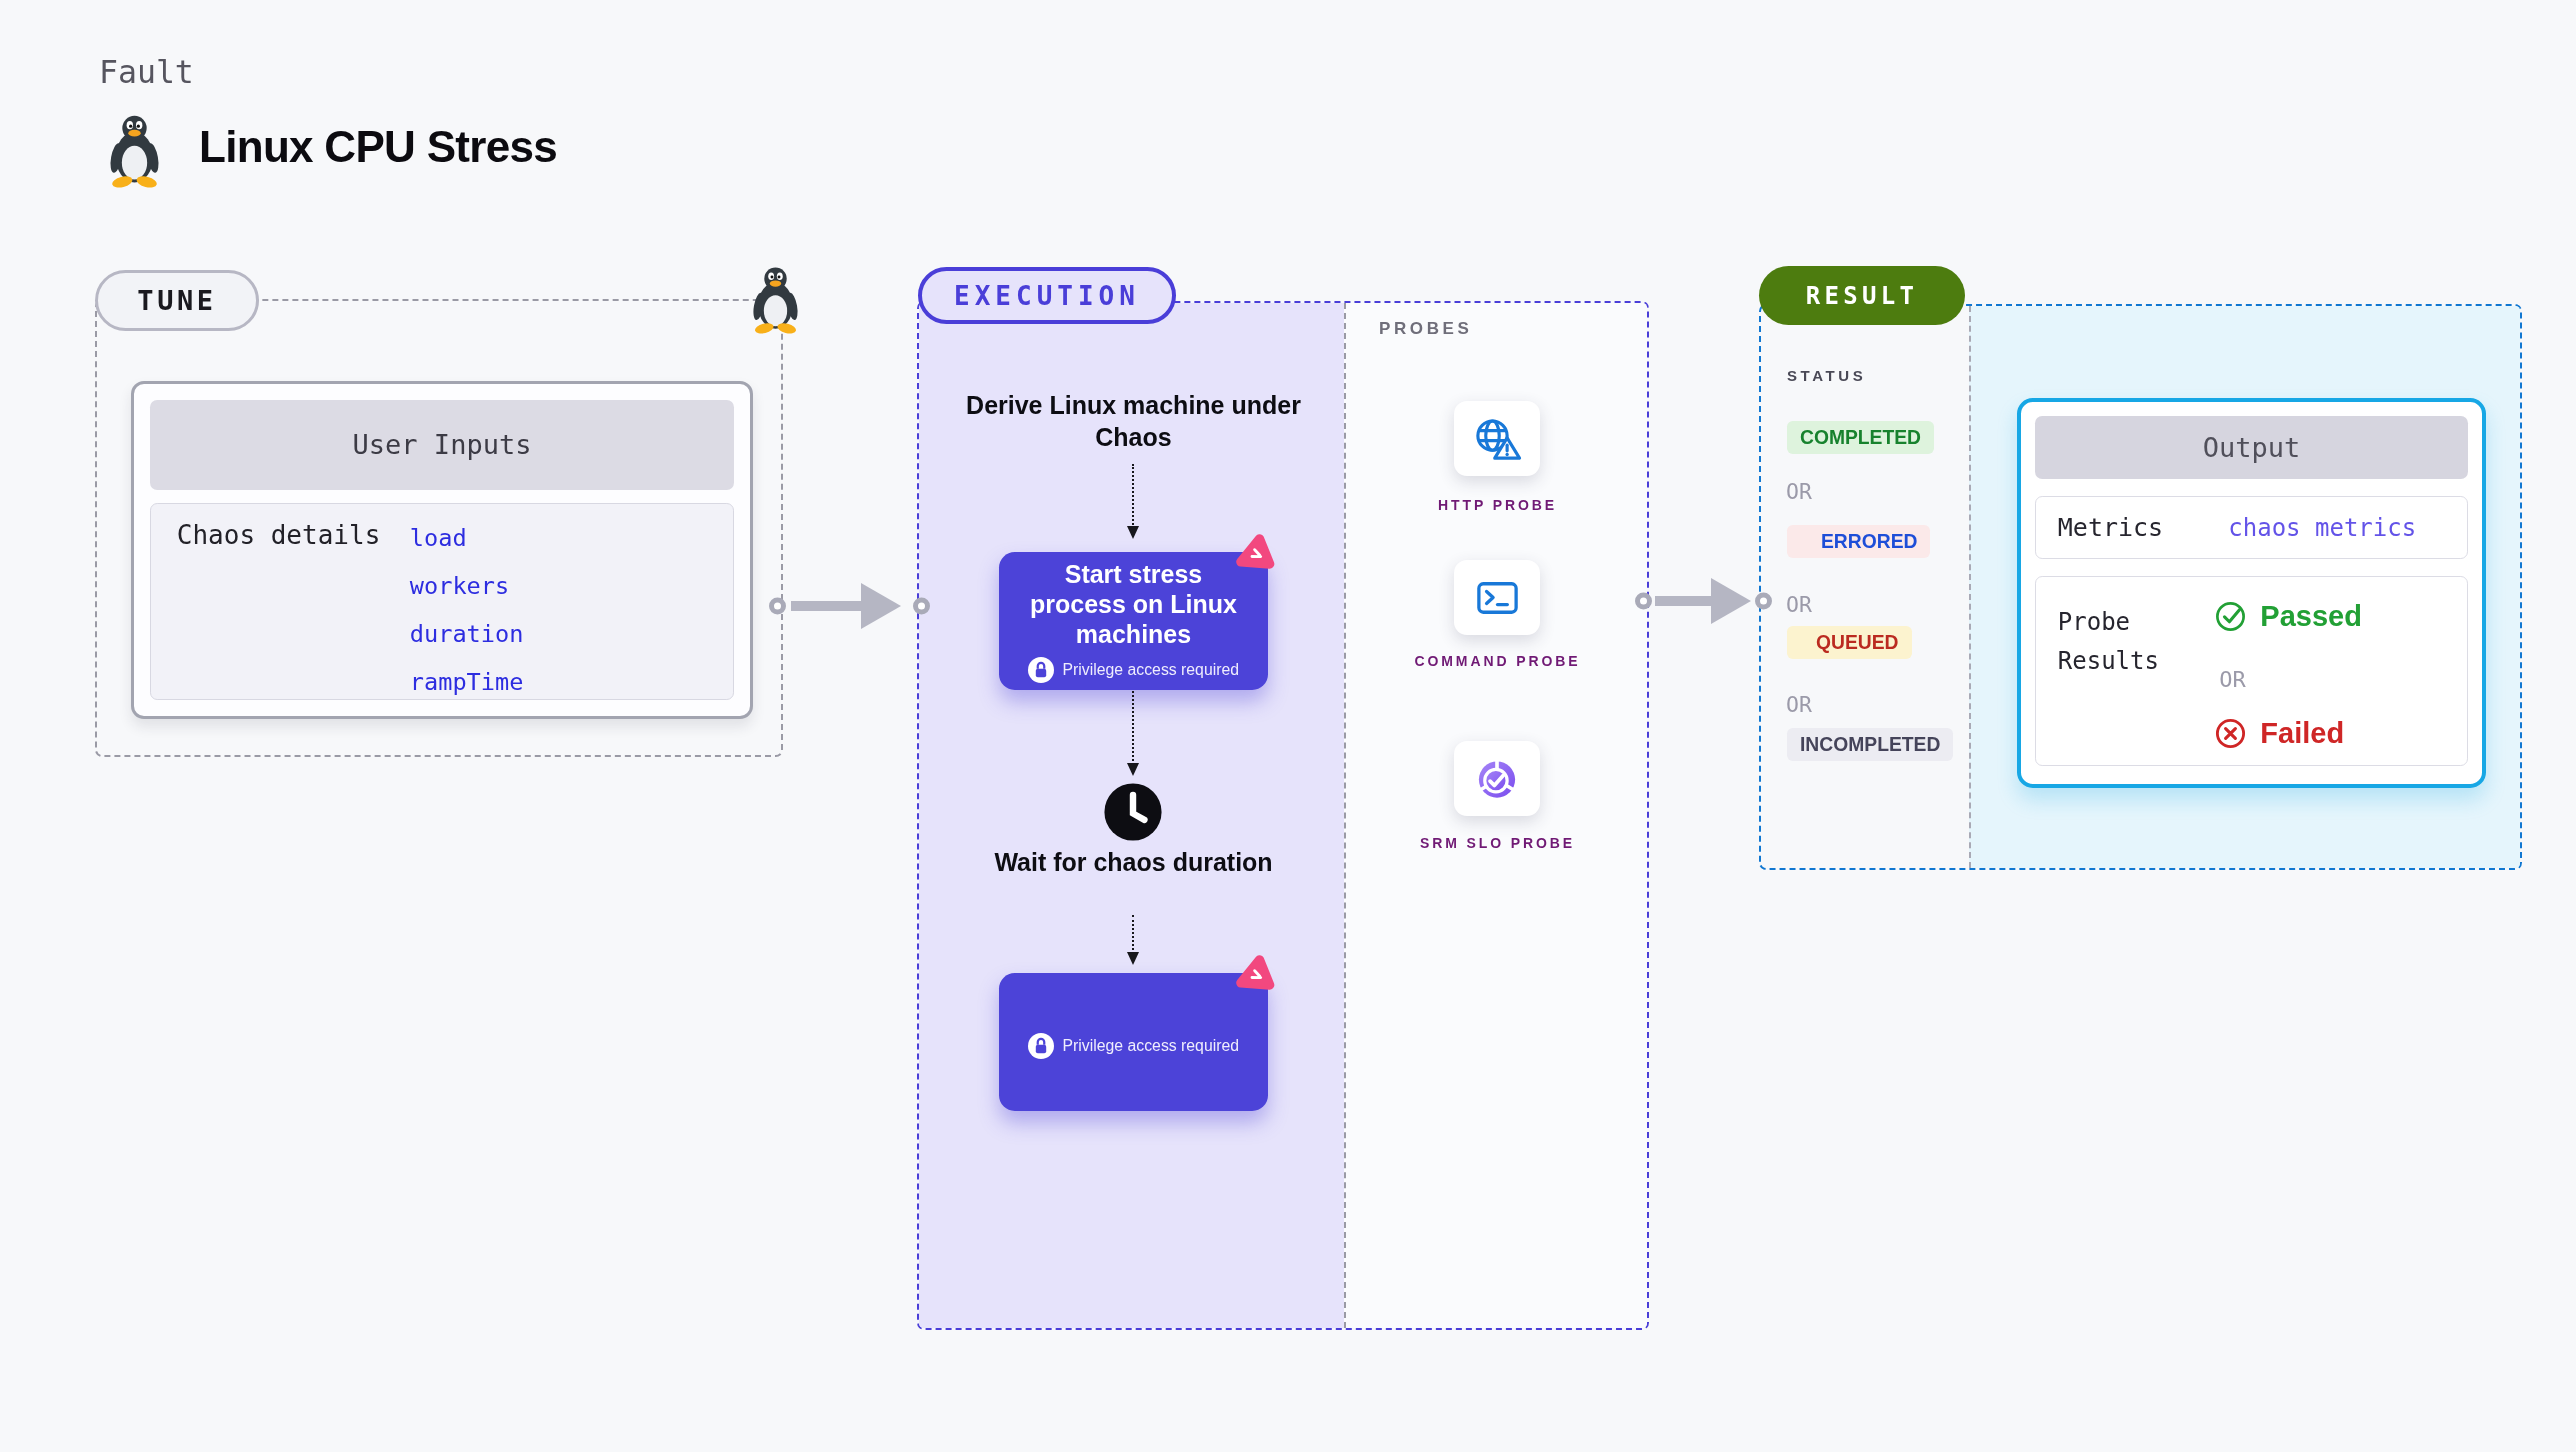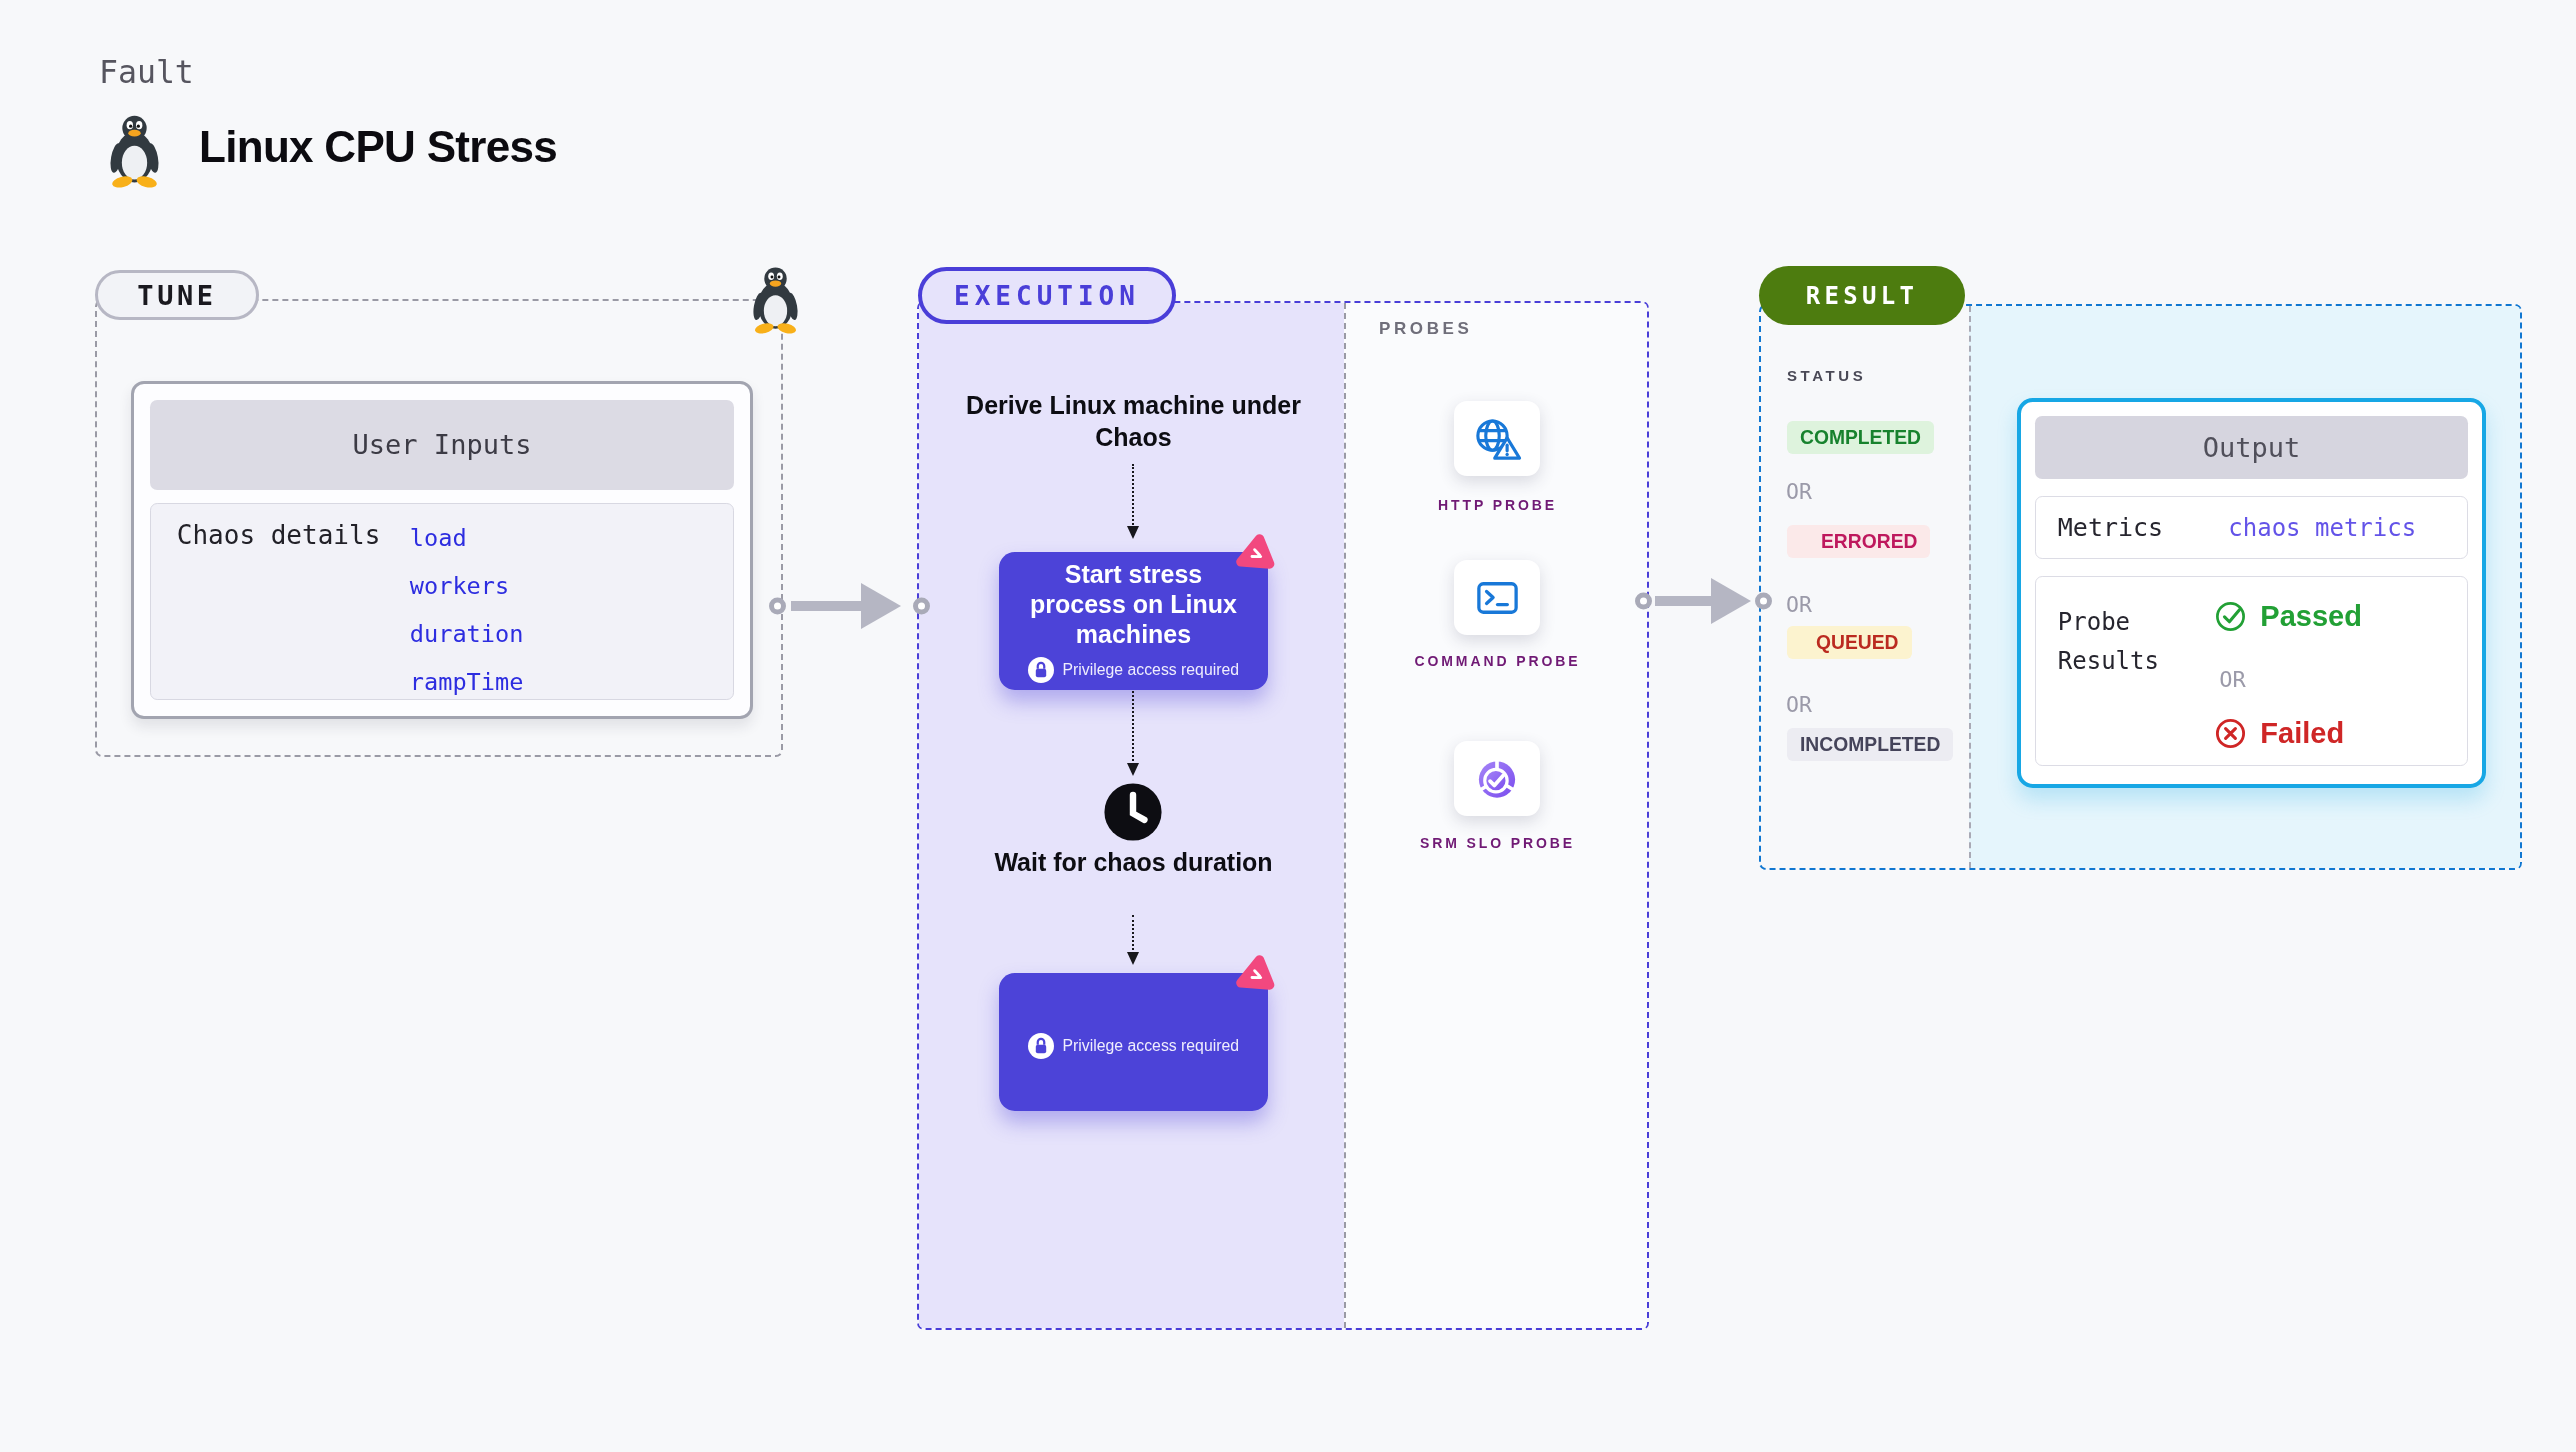--- a/index.html
+++ b/index.html
@@ -11,21 +11,21 @@
   .kicker{position:absolute;left:99px;top:54px;font-family:"DejaVu Sans Mono",monospace;
           font-size:31.5px;color:#56555f;}
   .app-title{position:absolute;left:199px;top:122px;font-size:44px;font-weight:bold;
              color:#0c0b10;letter-spacing:-0.7px;}
   .tux-large{position:absolute;left:106px;top:113px;width:57px;height:75px;}
   .tux-small{position:absolute;left:749px;top:265px;width:53px;height:69px;z-index:6;}
 
   
   .pill{position:absolute;display:flex;align-items:center;justify-content:center;
         border-radius:43px;font-family:"DejaVu Sans Mono",monospace;font-weight:bold;z-index:5;}
-  .tune-pill{left:95px;top:270px;width:164px;height:50px;background:#f2f3f7;
+  .tune-pill{left:95px;top:270px;width:164px;height:61px;background:#f2f3f7;
              border:3.6px solid #b7b7c4;color:#1a191f;font-size:27px;letter-spacing:3.6px;}
   .exec-pill{left:918px;top:267px;width:258px;height:57px;background:#e6e3fb;
              border:4.3px solid #4a3ed8;color:#4a3ed8;font-size:26px;letter-spacing:5px;}
   .result-pill{left:1759px;top:266px;width:206px;height:59px;background:#4d7c0f;
                color:#fff;font-size:24px;letter-spacing:4.3px;}
 
   
   .tune-box{position:absolute;left:95px;top:299px;width:688px;height:458px;
             border:2.9px dashed #9a9aa5;border-radius:7.2px;}
   .exec-box{position:absolute;left:917px;top:301px;width:732px;height:1029px;
@@ -88,21 +88,21 @@
   .probe-label{position:absolute;left:1397px;width:201px;text-align:center;font-size:14px;font-weight:bold;
                letter-spacing:2.9px;color:#701a75;line-height:23px;z-index:3;}
   .lbl-http{top:494px;} .lbl-cmd{top:650px;} .lbl-srm{top:832px;}
 
   
   .status-heading{position:absolute;left:1787px;top:367px;font-size:15px;font-weight:bold;
                   letter-spacing:3.6px;color:#4a4956;z-index:3;}
   .status-badge{position:absolute;left:1787px;padding:5.7px 13px;border-radius:5.7px;font-size:19.3px;
                 font-weight:bold;z-index:3;white-space:nowrap;}
   .badge-green{color:#17822d;background:#def3dd;}
-  .badge-red{color:#be185d;background:#fbe9e9;padding-left:34px;}
+  .badge-red{color:#1d4ed8;background:#fbe9e9;padding-left:34px;}
   .badge-yellow{color:#bb2a20;background:#fcf3cf;padding-left:29px;}
   .badge-gray{color:#45445a;background:#ececf2;}
   .or-label{position:absolute;left:1786px;font-family:"DejaVu Sans Mono",monospace;font-size:21.5px;
             color:#9b9aa9;z-index:3;}
 
   
   .output-card{position:absolute;left:2017px;top:398px;width:469px;height:390px;background:#fff;
                border:4.3px solid #17a7e5;border-radius:15.8px;padding:14.3px;z-index:3;
                box-shadow:0 11.5px 20px rgba(23,167,229,.22);}
   .output-header{height:63px;background:#d6d5df;border-radius:7.2px;display:flex;align-items:center;

